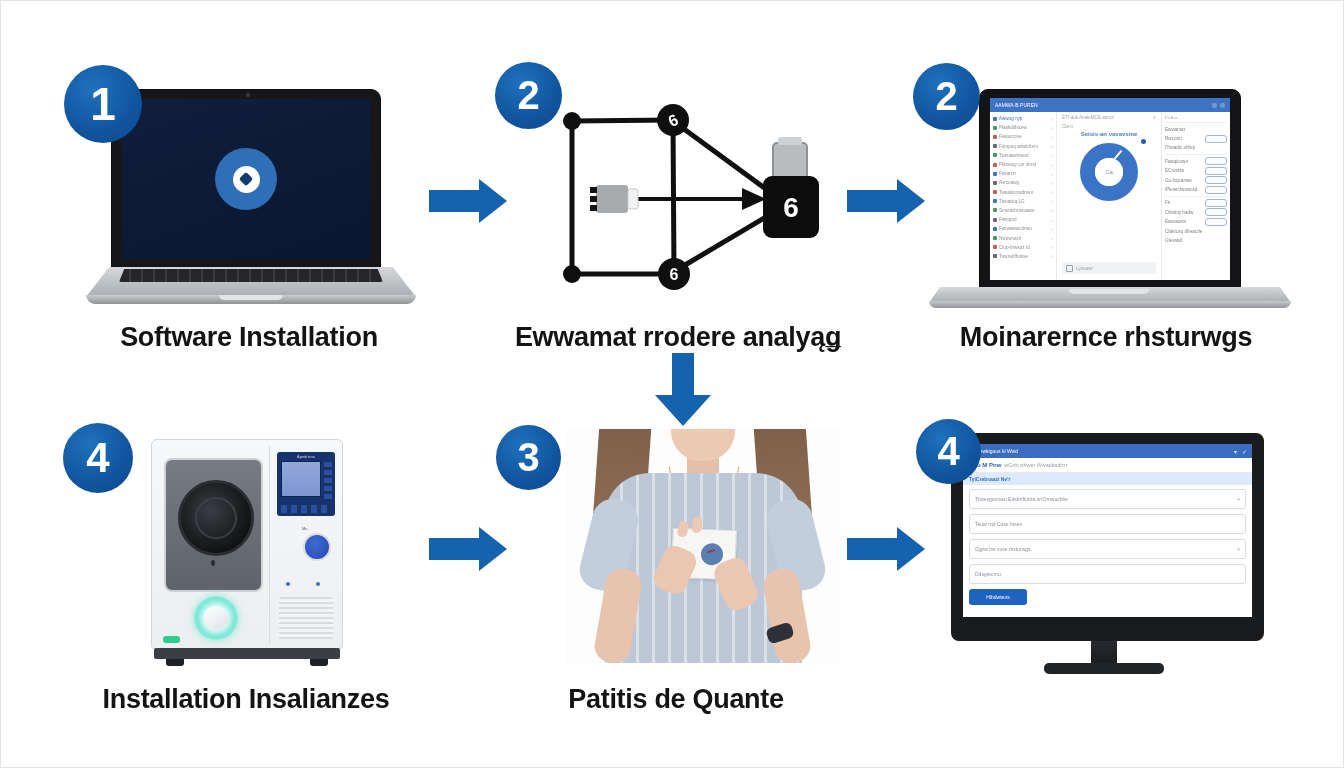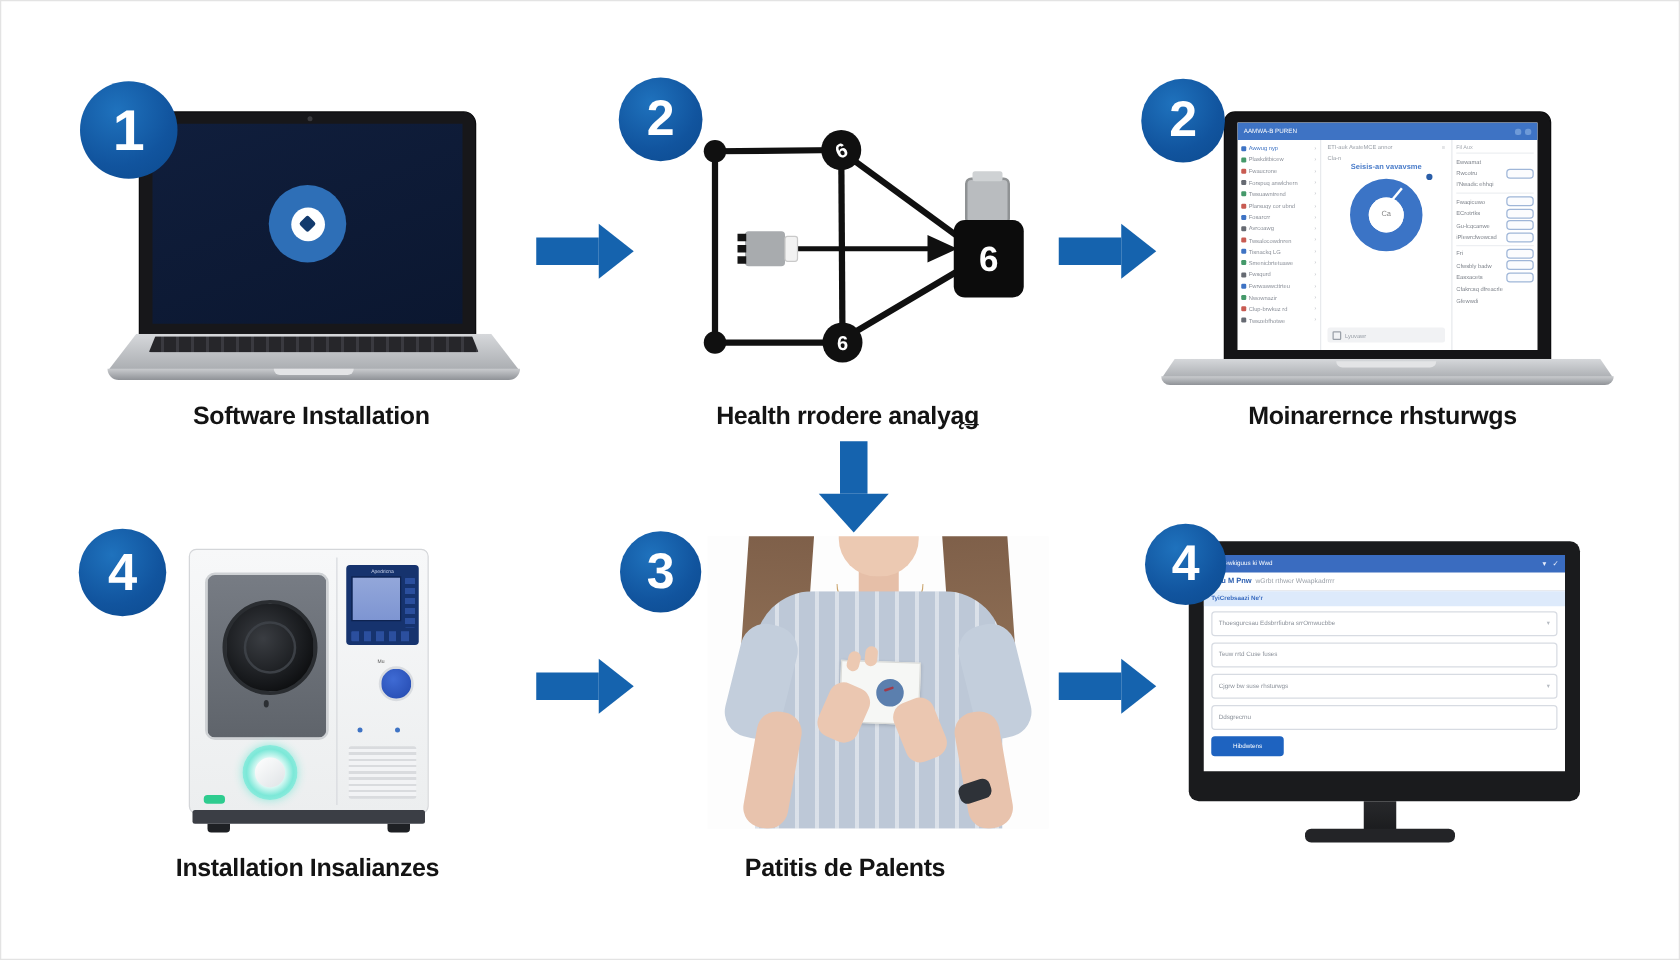--- a/index.html
+++ b/index.html
@@ -5,21 +5,21 @@
   html,body{margin:0;padding:0;background:#fff;}
   .canvas{position:relative;width:1344px;height:768px;background:#fff;overflow:hidden;
           font-family:"Liberation Sans","DejaVu Sans",sans-serif;border:1px solid #e3e3e3;box-sizing:border-box;}
 
   
   .badge{position:absolute;border-radius:50%;color:#fff;font-weight:bold;
          background:radial-gradient(circle at 38% 30%,#1f72bd 0%,#11549e 60%,#0c4a8e 100%);
          display:flex;align-items:center;justify-content:center;z-index:5;}
 
   
-  .caption{position:absolute;width:420px;text-align:center;font-size:20px;font-weight:bold;
+  .caption{position:absolute;width:420px;text-align:center;font-size:27px;font-weight:bold;
            color:#141414;letter-spacing:-0.3px;z-index:4;}
 
   
   .arrow-right{position:absolute;width:78px;height:44px;}
   .arrow-right .shaft{position:absolute;left:0;top:11px;width:50px;height:22px;background:#1563ae;}
   .arrow-right .head{position:absolute;left:50px;top:0;width:0;height:0;
       border-top:22px solid transparent;border-bottom:22px solid transparent;border-left:28px solid #1563ae;}
   .arrow-down{position:absolute;width:56px;height:73px;}
   .arrow-down .shaft{position:absolute;left:17px;top:0;width:22px;height:42px;background:#1563ae;}
   .arrow-down .head{position:absolute;left:0;top:42px;width:0;height:0;
@@ -489,18 +489,18 @@
   <div class="arrow-right" style="left:428px;top:526px;">
       <div class="shaft"></div>
       <div class="head"></div>
     </div>
   <div class="arrow-right" style="left:846px;top:526px;">
       <div class="shaft"></div>
       <div class="head"></div>
     </div>
 
   <div class="caption" style="left:38px;top:321px;">Software Installation</div>
-  <div class="caption" style="left:467px;top:321px;">Health rrodere analyąǥ</div>
+  <div class="caption" style="left:467px;top:321px;">Ewwamat rrodere analyąǥ</div>
   <div class="caption" style="left:895px;top:321px;">Moinarernce rhsturwgs</div>
   <div class="caption" style="left:35px;top:683px;">Installation Insalianzes</div>
-  <div class="caption" style="left:465px;top:683px;">Patitis de Palents</div>
+  <div class="caption" style="left:465px;top:683px;">Patitis de Quante</div>
 
 </div>
 
 </body></html>

